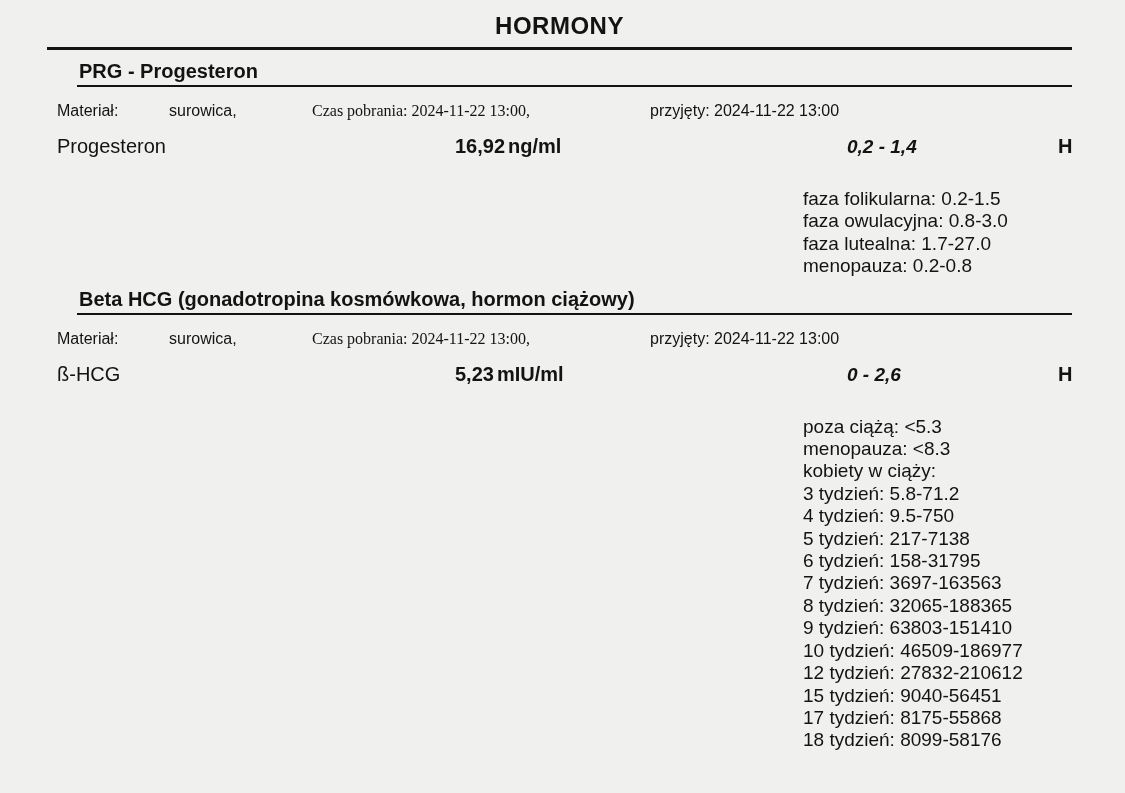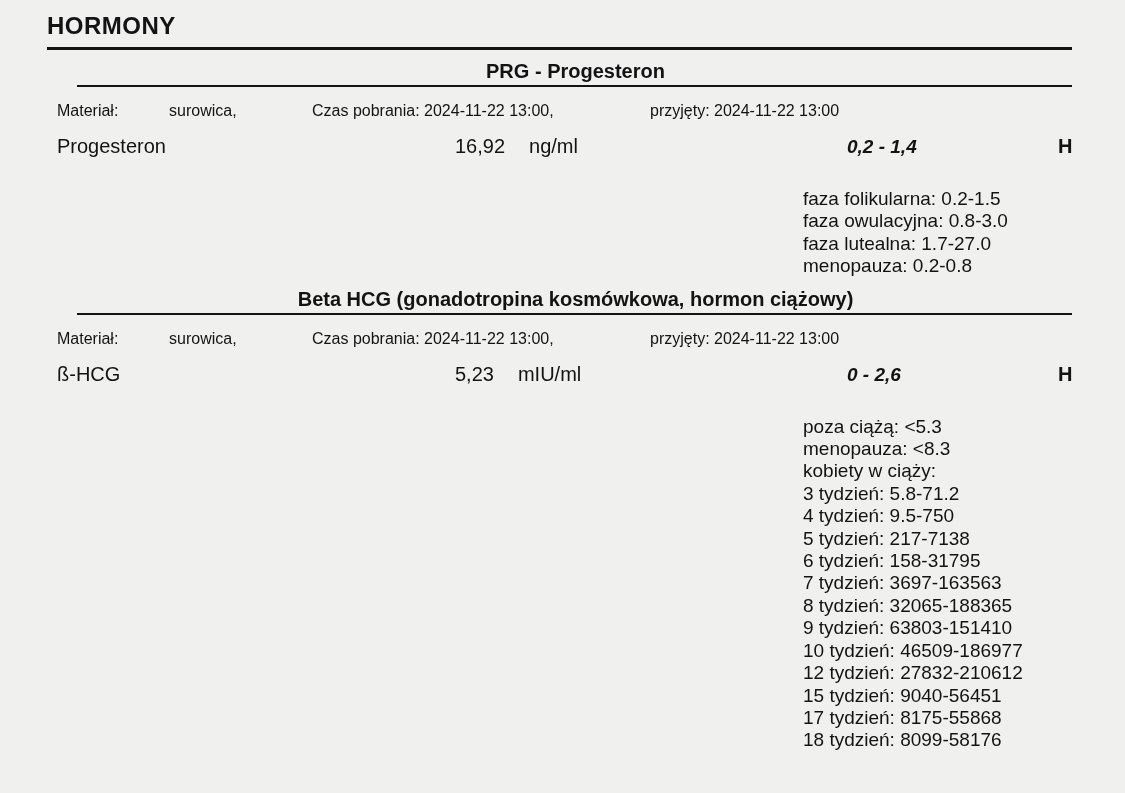--- a/index.html
+++ b/index.html
@@ -16,60 +16,60 @@
   }
   .page {
     position: relative;
     width: 1125px;
     height: 793px;
   }
   .report-title {
     margin: 12px 53px 0 47px;
     height: 28px;
     line-height: 28px;
+    text-align: center;
     font-size: 24px;
     font-weight: bold;
     letter-spacing: 0.5px;
   }
   .top-rule {
     height: 3px;
     background: #131313;
     margin: 7px 53px 0 47px;
   }
   .section-header {
     margin: 9px 53px 0 77px;
     padding: 0 0 1px 2px;
     font-size: 20px;
     font-weight: bold;
     line-height: 25px;
     border-bottom: 2px solid #131313;
-    text-align: center;
   }
   .meta-row {
     margin: 14px 53px 0 57px;
     font-size: 16px;
     line-height: 20px;
     display: flex;
     white-space: nowrap;
     gap: 32px;
   }
   .meta-label     { width: 80px; }
   .meta-material  { width: 111px; }
-  .meta-collected { width: 306px; }
+  .meta-collected { width: 306px; font-family: Liberation Serif, serif; }
   .result-row {
     margin: 13px 0 0 57px;
     font-size: 20px;
     line-height: 25px;
     display: grid;
     grid-template-columns: 398px 348px 255px auto;
     align-items: baseline;
     white-space: nowrap;
   }
   .result-name { font-weight: normal; }
-  .result-measure { display: inline-flex; gap: 24px; font-weight: normal; }
+  .result-measure { display: inline-flex; gap: 3px; font-weight: bold; }
   .result-range {
     font-weight: bold;
     font-style: italic;
     font-size: 19px;
     margin-left: 44px;
   }
   .result-flag { font-weight: bold; }
   .ref-notes {
     margin-left: 803px;
     font-size: 19px;

